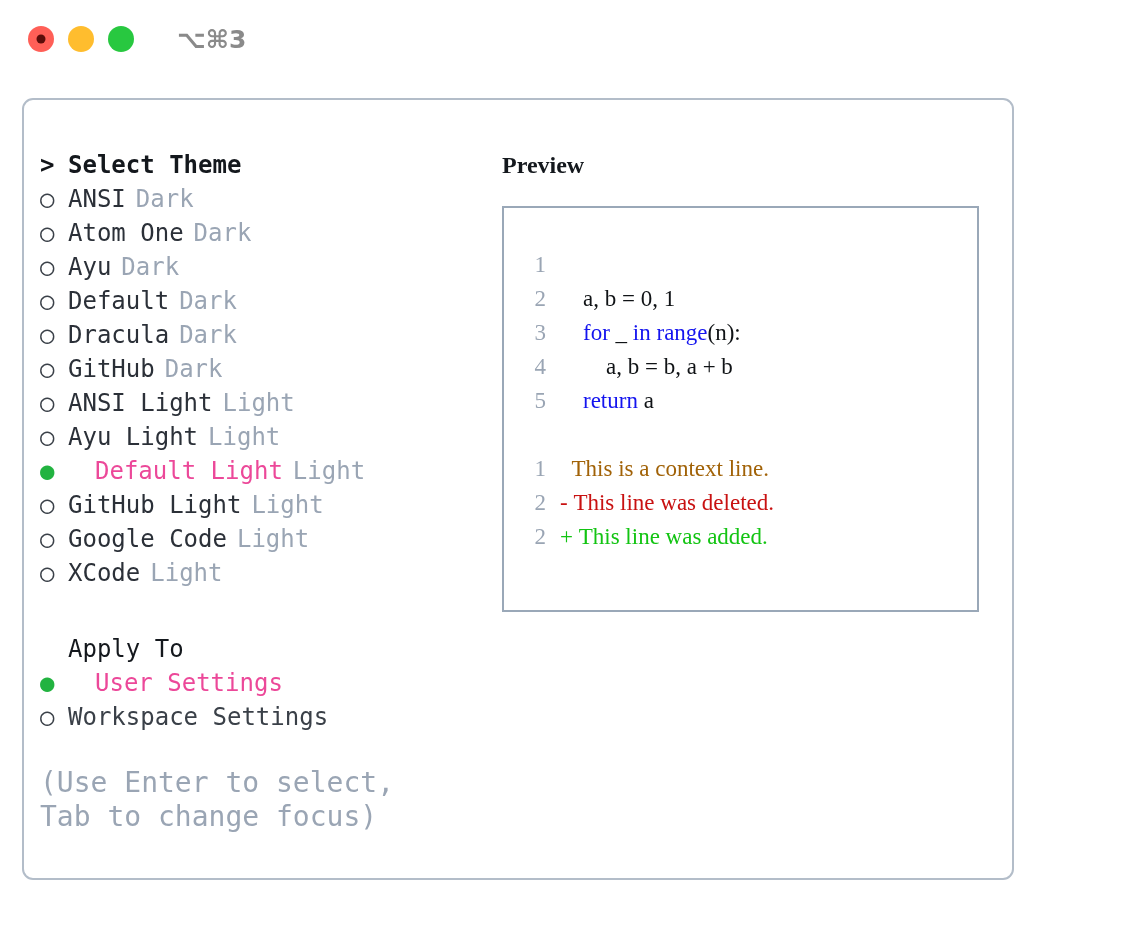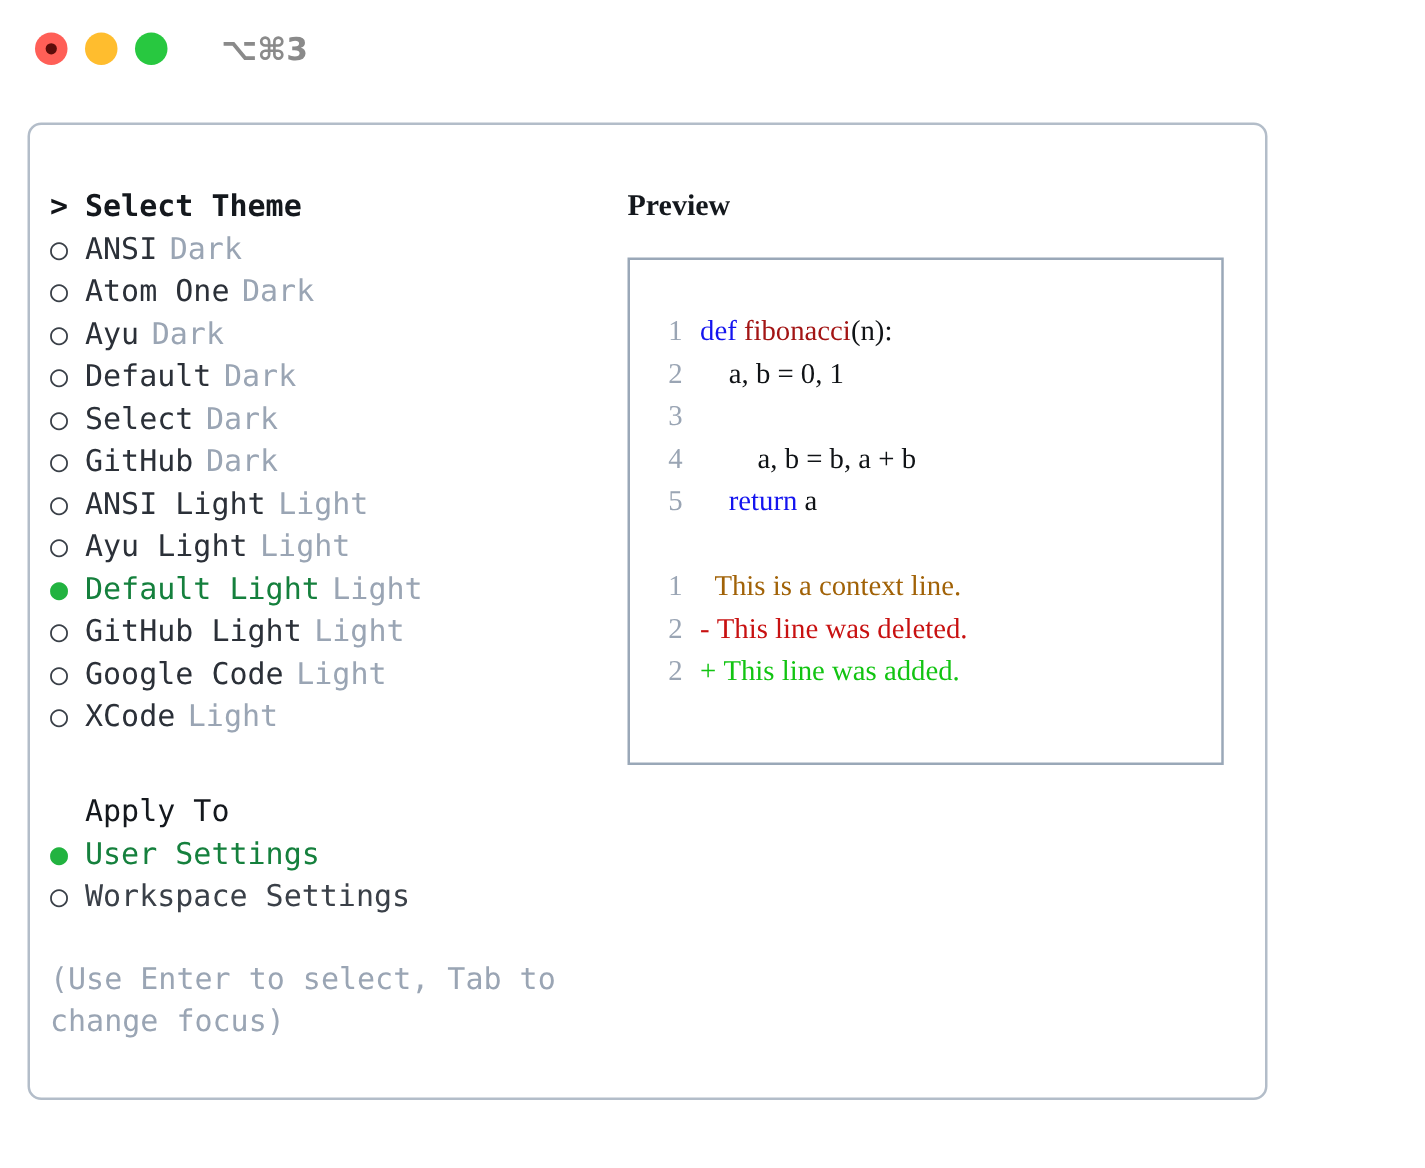--- a/index.html
+++ b/index.html
@@ -106,38 +106,38 @@
     color: #3a4048;
   }
   .marker.bullet-on { color: #22b340; }
   .marker.caret { color: #111418; font-weight: bold; }
   .label-strong {
     color: #14181d;
     font-weight: bold;
     text-align: center;
   }
   .name { color: #2b3038; }
-  .name.selected { color: #15803d; }
+  .name.selected { color: #ec4899; margin-left: 27px; }
   .suffix { color: #9aa5b4; padding-left: 10px; }
   .name.muted { color: #3a4048; }
 
   .section-gap { height: 42px; }
   .apply-heading {
     height: 34px;
     display: flex;
     align-items: flex-end;
     font-size: 24px;
     color: #14181d;
     line-height: 34px;
   }
   .apply-heading .marker { color: transparent; }
 
   .hint {
     margin-top: 32px;
-    font-size: 24px;
+    font-size: 28px;
     color: #9aa5b4;
     line-height: 34px;
     width: 410px;
   }
 
   
   .right-col {
     position: absolute;
     left: 478px;
     top: 48px;
@@ -235,21 +235,21 @@
         </div>
 
         <div class="row">
           <span class="marker">○</span>
           <span class="name">Default</span>
           <span class="suffix">Dark</span>
         </div>
 
         <div class="row">
           <span class="marker">○</span>
-          <span class="name">Select</span>
+          <span class="name">Dracula</span>
           <span class="suffix">Dark</span>
         </div>
 
         <div class="row">
           <span class="marker">○</span>
           <span class="name">GitHub</span>
           <span class="suffix">Dark</span>
         </div>
 
         <div class="row">
@@ -309,30 +309,30 @@
       </div>
 
       <div class="right-col">
         <div class="preview-title">Preview</div>
 
         <div class="preview-box">
 
           <div class="code-area">
             <div class="cline">
               <span class="lno">1</span>
-              <span><span class="kw">def</span><span class="ctext"> </span><span class="fn">fibonacci</span><span class="ctext">(n):</span></span>
             </div>
 
             <div class="cline">
               <span class="lno">2</span>
               <span class="ctext">    a, b = 0, 1</span>
             </div>
 
             <div class="cline">
               <span class="lno">3</span>
+              <span><span class="ctext">    </span><span class="kw">for</span><span class="ctext"> _ </span><span class="kw">in</span><span class="ctext"> </span><span class="kw">range</span><span class="ctext">(n):</span></span>
             </div>
 
             <div class="cline">
               <span class="lno">4</span>
               <span class="ctext">        a, b = b, a + b</span>
             </div>
 
             <div class="cline">
               <span class="lno">5</span>
               <span><span class="ctext">    </span><span class="kw">return</span><span class="ctext"> a</span></span>

